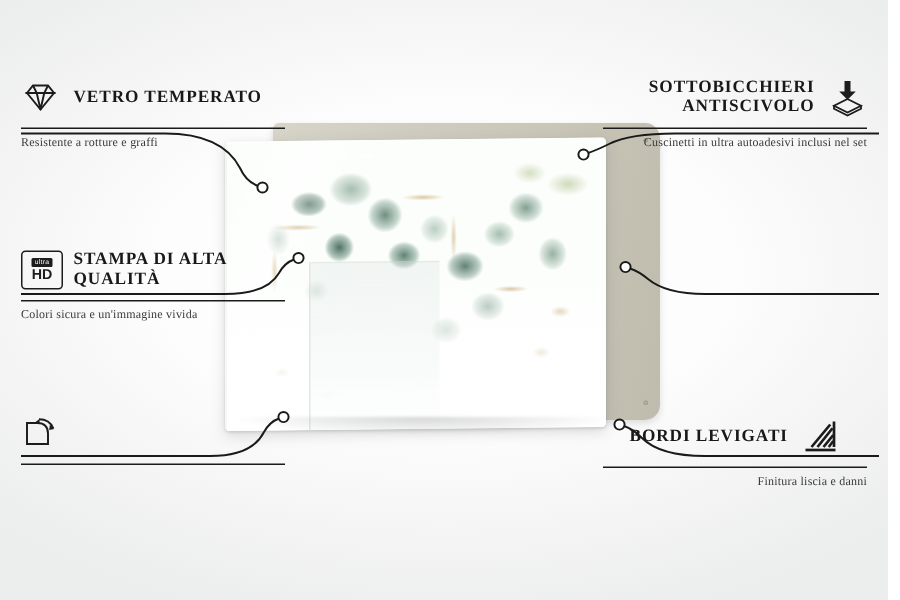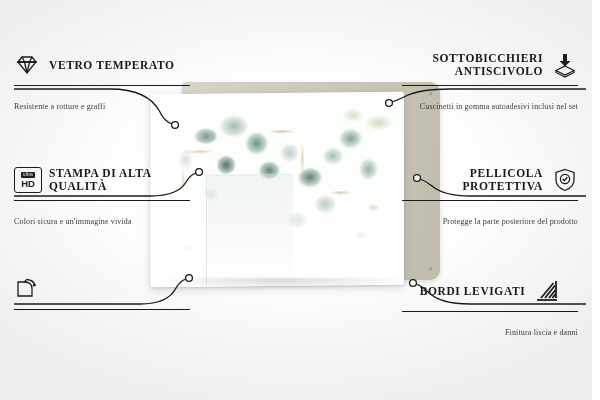--- a/index.html
+++ b/index.html
@@ -208,21 +208,21 @@
     height: 1px;
     background: #1a1a1a;
     margin-top: 3px;
   }
 
   .feat-sub {
     font-family: "Liberation Serif", serif;
     font-size: 8px;
     line-height: 10.5px;
     color: #3a3a3a;
-    margin-top: 16px;
+    margin-top: 4px;
     letter-spacing: 0.15px;
   }
 
   
   #feature-vetro     { top: 48px; }
   #feature-stampa    { top: 163px; }
   #feature-bordi-r   { top: 272px; }
   #feature-sotto     { top: 48px; }
   #feature-pellicola { top: 163px; }
   #feature-bordi-l   { top: 274px; }
@@ -350,37 +350,23 @@
       <span class="feat-icon">
         <svg viewBox="0 0 26 26" width="26" height="26" fill="none" stroke="currentColor" stroke-width="1.2">
           <path d="M11 2 L15 2 L15 9 L18.5 9 L13 14.5 L7.5 9 L11 9 Z" fill="currentColor" stroke="none"></path>
           <path d="M13 14 L22 18.5 L13 23 L4 18.5 Z"></path>
           <path d="M4 18.5 L4 20.5 L13 25 L22 20.5 L22 18.5"></path>
         </svg>
       </span>
       <span class="feat-title">SOTTOBICCHIERI ANTISCIVOLO</span>
     </div>
     <div class="feat-rule"></div>
-    <div class="feat-sub">Cuscinetti in gomma autoadesivi inclusi nel set</div>
-  </div>
-
-  <div class="feature right" id="feature-pellicola">
-    <div class="feat-head">
-      <span class="feat-icon">
-        <svg viewBox="0 0 26 26" width="26" height="26" fill="none" stroke="currentColor" stroke-width="1.3">
-          <path d="M13 2.5 L22 5.5 L22 13 Q22 20 13 23.5 Q4 20 4 13 L4 5.5 Z"></path>
-          <circle cx="13" cy="12" r="4.6"></circle>
-          <path d="M10.8 12 L12.4 13.7 L15.3 10.3" stroke-width="1.4"></path>
-        </svg>
-      </span>
-      <span class="feat-title">PELLICOLA PROTETTIVA</span>
-    </div>
-    <div class="feat-rule"></div>
-    <div class="feat-sub">Protegge la parte posteriore del prodotto</div>
-  </div>
+    <div class="feat-sub">Cuscinetti in ultra autoadesivi inclusi nel set</div>
+  </div>
+
 
   <div class="feature right" id="feature-bordi-l">
     <div class="feat-head">
       <span class="feat-icon">
         <svg viewBox="0 0 26 26" width="26" height="26" fill="none" stroke="currentColor" stroke-width="1.8">
           <path d="M3 22 L23 22"></path>
           <path d="M22 3 L22 20"></path>
           <path d="M7 20 L19.5 5"></path>
           <path d="M11 20 L21 7.5"></path>
           <path d="M15 20 L21.5 12"></path>

